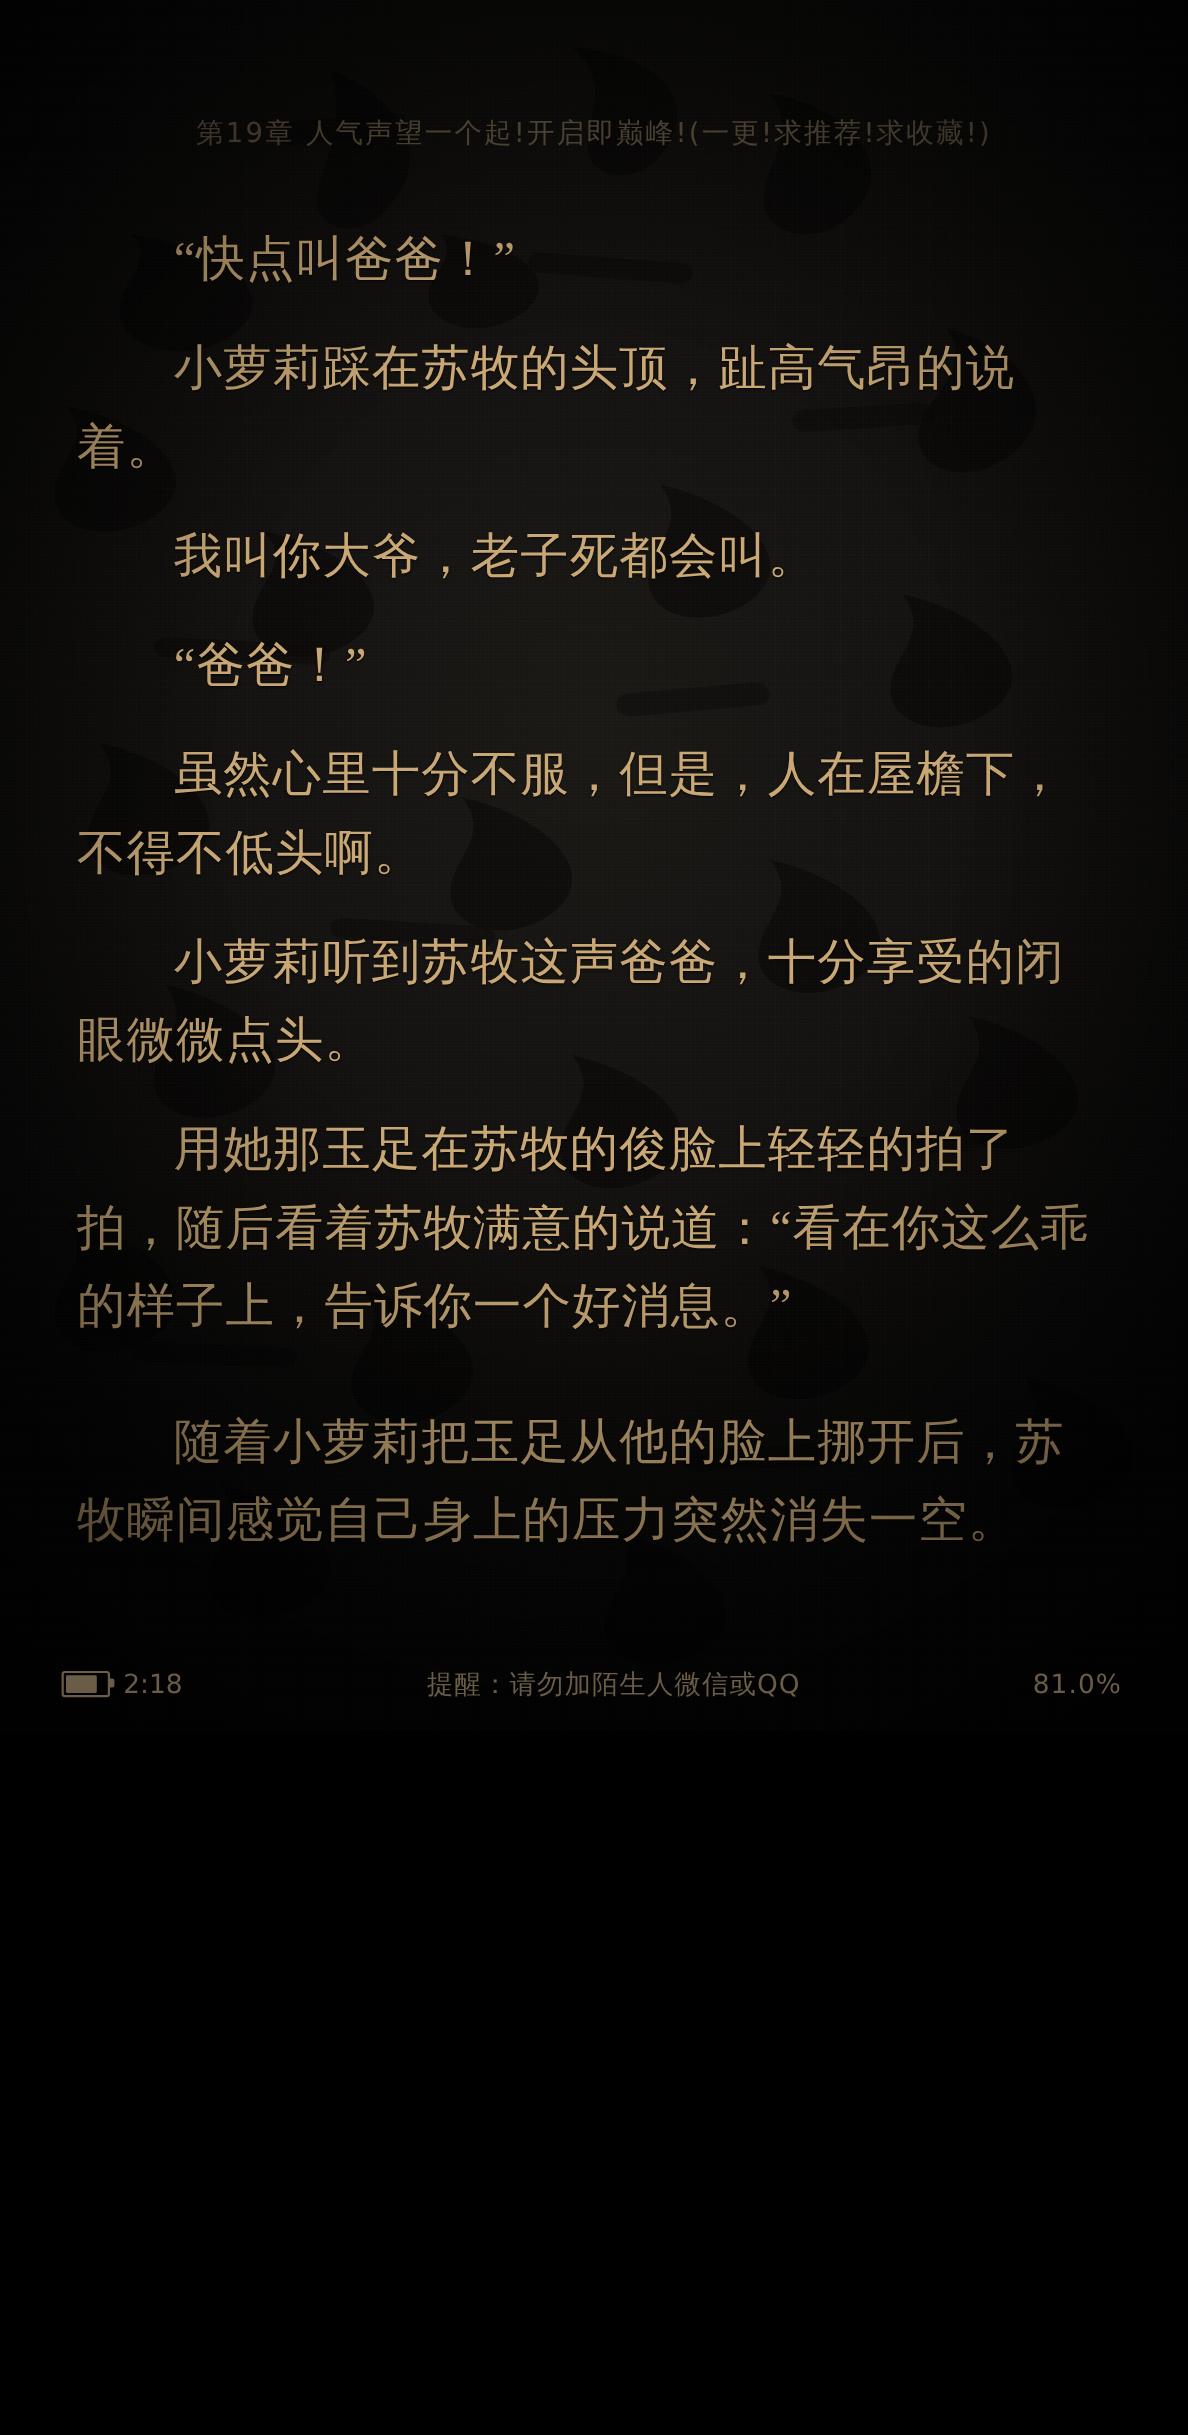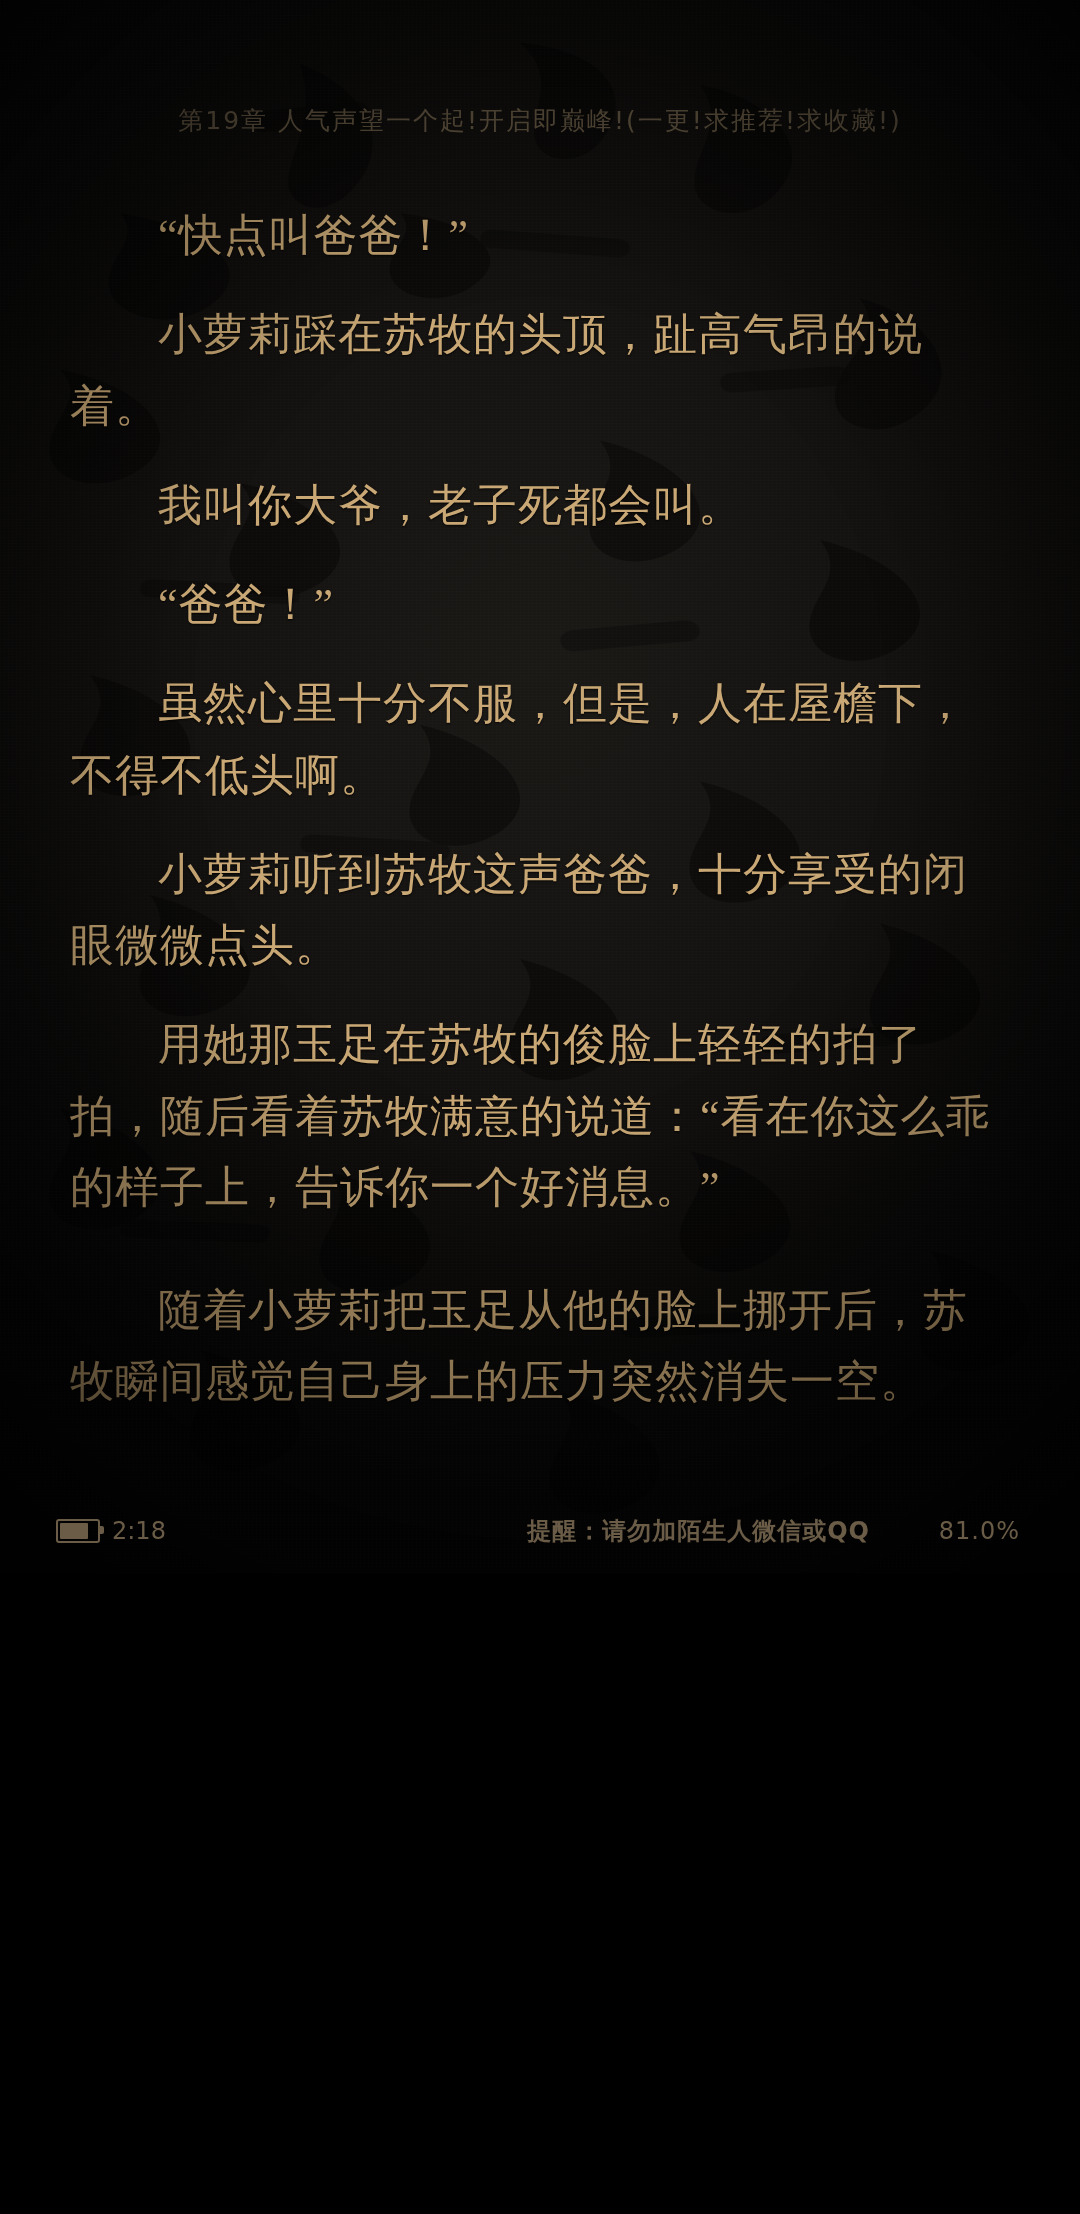--- a/index.html
+++ b/index.html
@@ -122,24 +122,23 @@
     position: absolute;
     left: 2px;
     top: 2px;
     bottom: 2px;
     width: 70%;
     background: #6a5c47;
     border-radius: 1px;
   }
   .sb-center {
     flex: 1;
-    text-align: right;
+    text-align: center;
     letter-spacing: 1px;
     color: #6a5c47;
-    font-weight: bold;
   }
   .sb-right {
     margin-right: 60px;
     min-width: 150px;
     text-align: right;
     letter-spacing: 1px;
   }
 </style>
 </head>
 <body>

